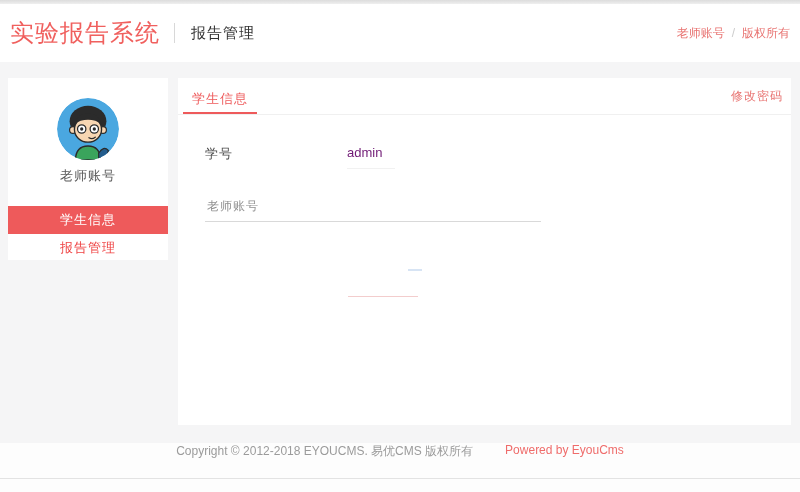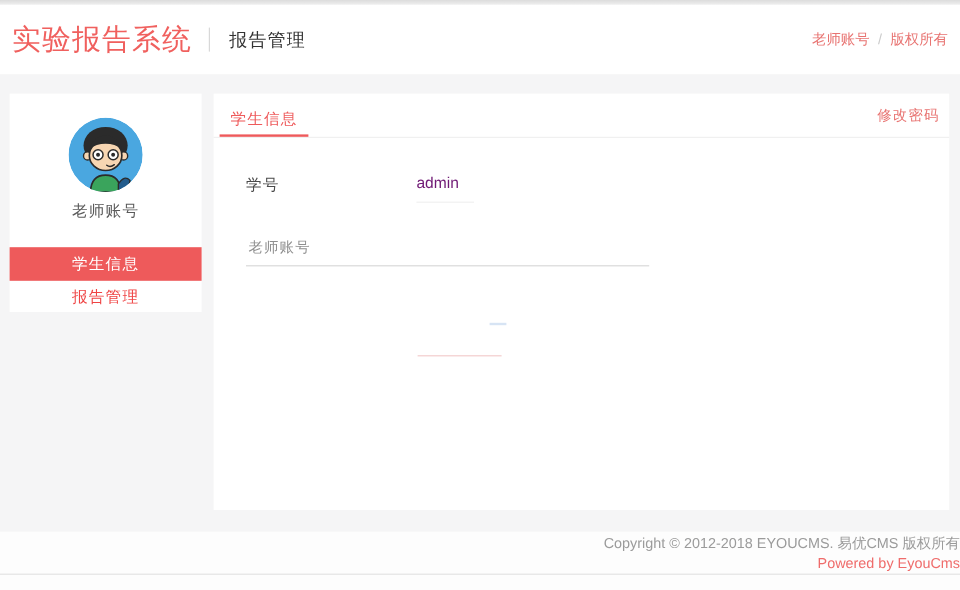--- a/index.html
+++ b/index.html
@@ -66,22 +66,22 @@
   .redacted-patch { position: absolute; left: 167px; top: 140px; width: 130px;
     height: 44px; background: #ffffff; }
   .redact-blue-dash { position: absolute; left: 63px; top: 14px; width: 14px;
     height: 2px; background: #d7e4f4; }
   .redact-pink-line { position: absolute; left: 3px; bottom: 2px; width: 70px;
     height: 1px; background: #f3cdcd; }
 
   
   .footer { position: absolute; left: 0; top: 443px; width: 800px; height: 49px;
     background: #fdfdfd; }
-  .footer-inner { height: 36px; display: flex; align-items: flex-end;
-    justify-content: center; border-bottom: 1px solid #e3e3e3; font-size: 12px; flex-direction: column; }
+  .footer-inner { height: 36px; display: flex; align-items: flex-start;
+    justify-content: center; border-bottom: 1px solid #e3e3e3; font-size: 12px; }
   .footer-copy { color: #9b9b9b; }
   .footer-powered { color: #ef6c6b; text-decoration: none; cursor: pointer; margin-left: 32px; }
 </style>
 </head>
 <body>
 
 <div class="page">
 
   <div class="top-strip"></div>
 

